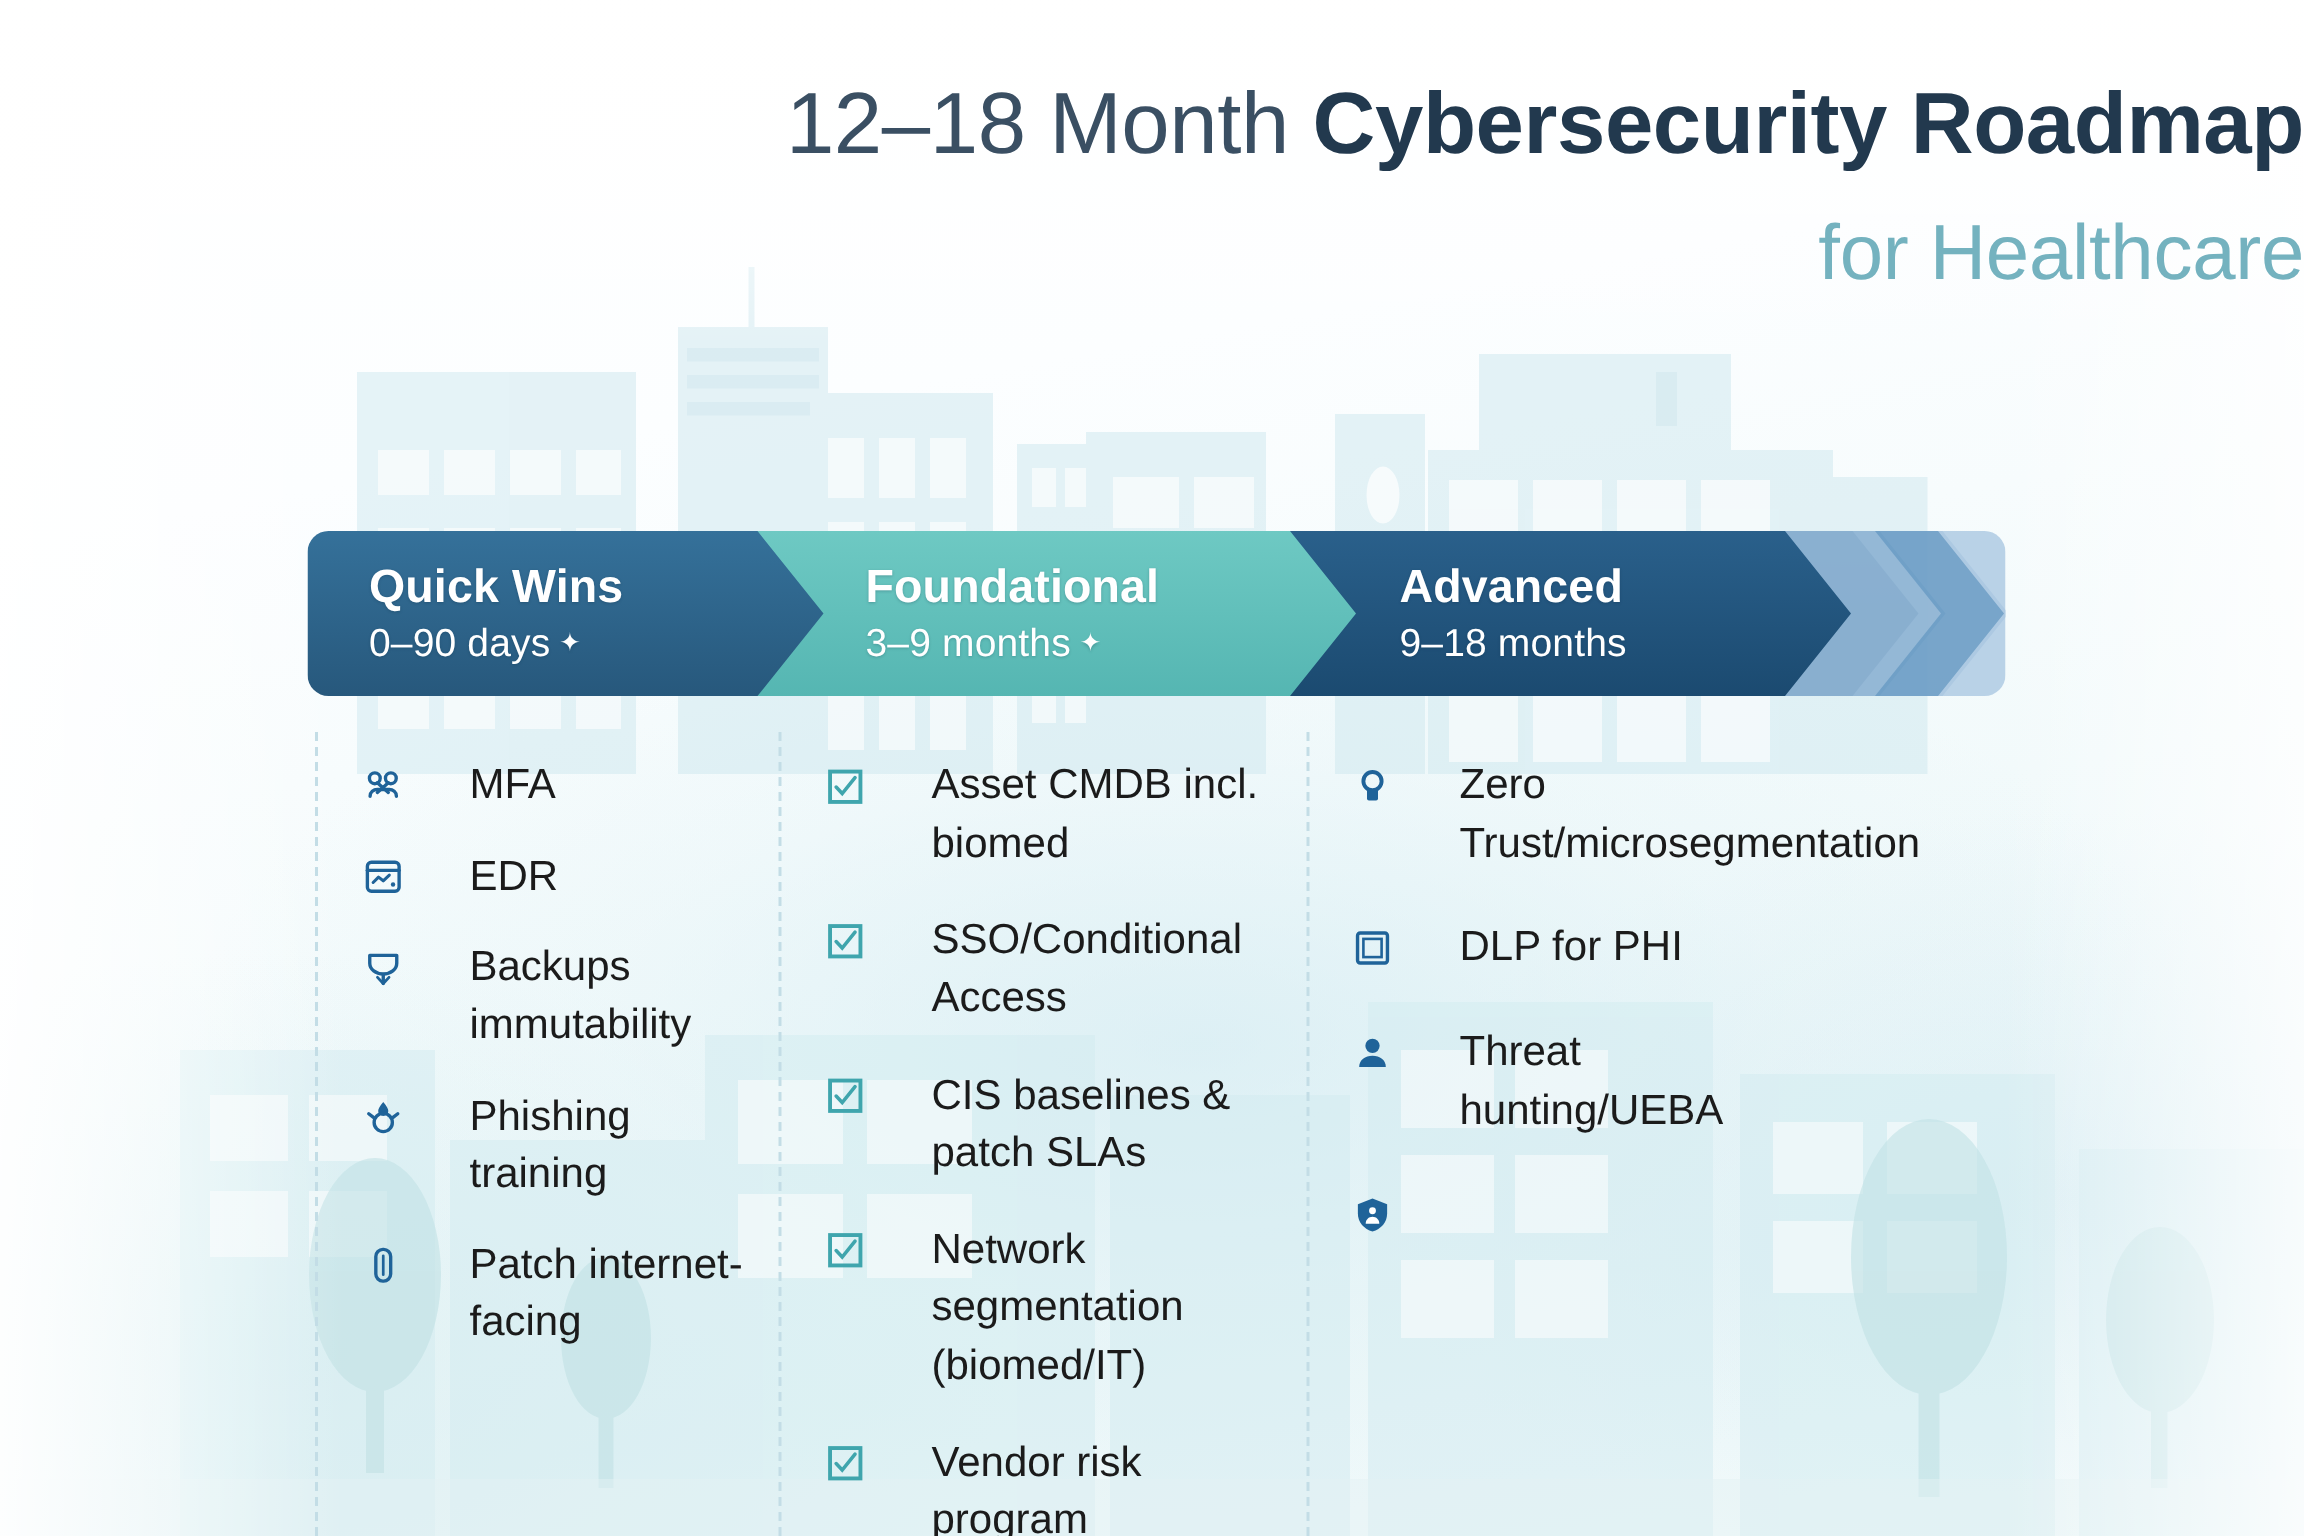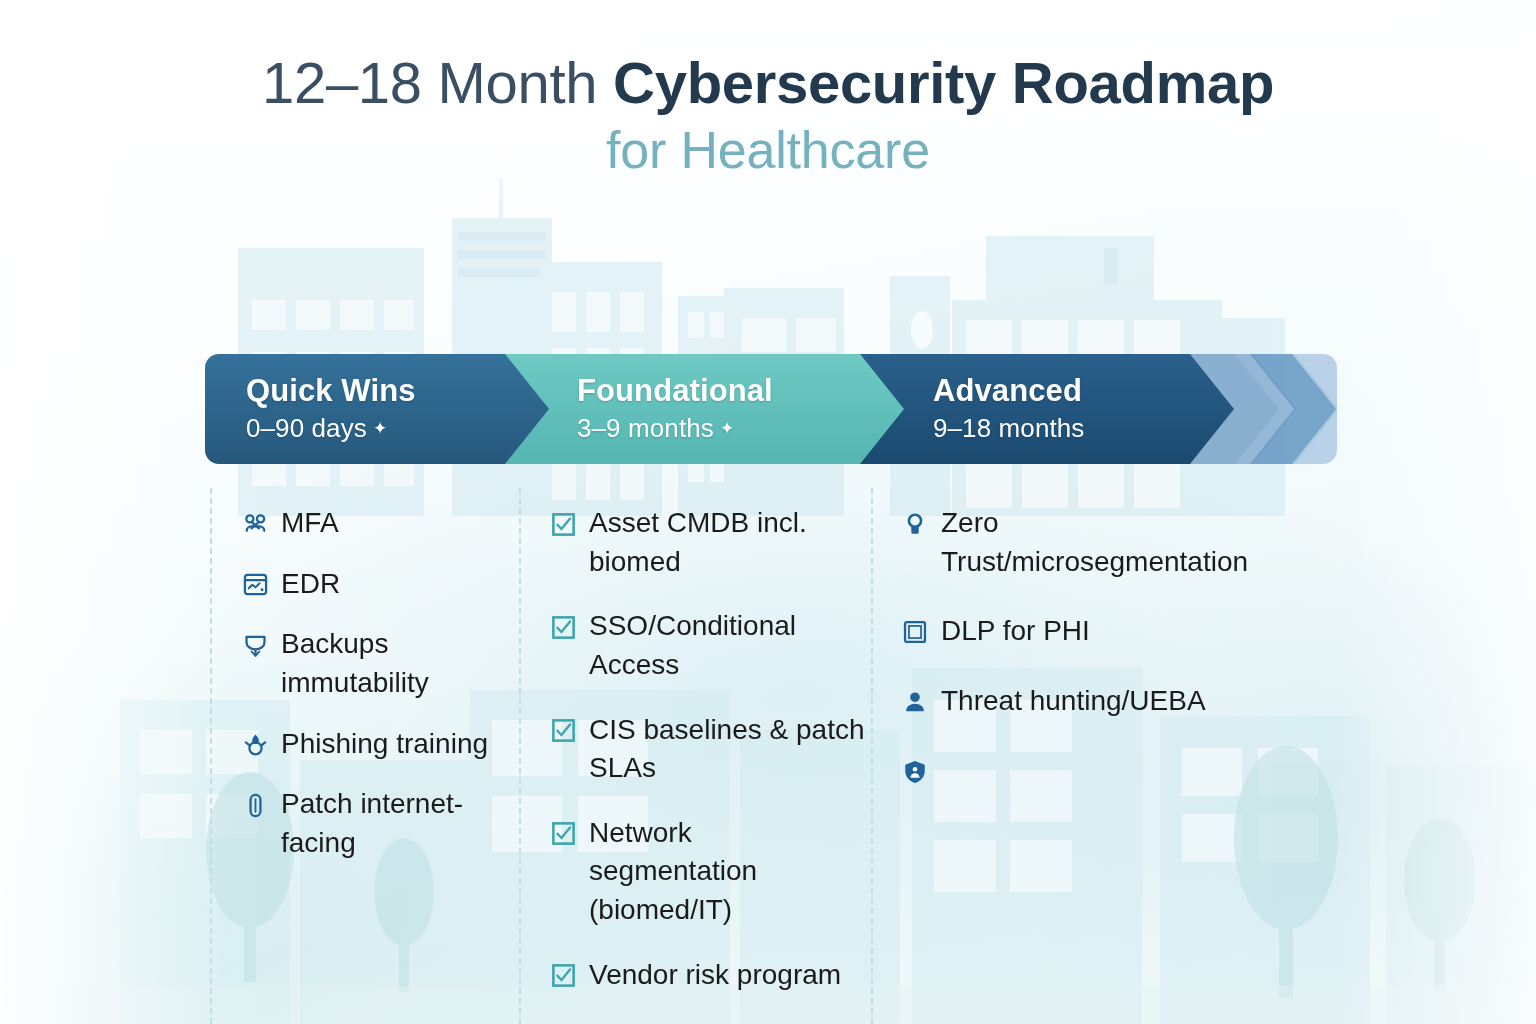--- a/index.html
+++ b/index.html
@@ -20,25 +20,25 @@
   }
   .bg-watermark{position:absolute;inset:0;}
   .bg-fade-top{position:absolute;left:0;right:0;top:0;height:230px;
     background:linear-gradient(180deg,rgba(255,255,255,.96) 0%,rgba(255,255,255,.72) 45%,rgba(255,255,255,0) 100%);}
   .bg-fade-left{position:absolute;left:0;top:0;bottom:0;width:230px;
     background:linear-gradient(90deg,rgba(255,255,255,.92) 0%,rgba(255,255,255,0) 100%);}
   .bg-fade-right{position:absolute;right:0;top:0;bottom:0;width:200px;
     background:linear-gradient(270deg,rgba(255,255,255,.80) 0%,rgba(255,255,255,0) 100%);}
 
   
-  .title-wrap{position:absolute;left:0;right:0;top:52px;text-align:center;}
+  .title-wrap{position:absolute;left:0;right:0;top:52px;text-align:right;}
   .title-main{font-size:58px;line-height:1.08;color:#2b3f52;letter-spacing:-.3px;white-space:nowrap;}
   .title-main .light{font-weight:400;color:#3a4f63;}
   .title-main .bold{font-weight:700;color:#22394e;}
-  .title-sub{margin-top:5px;font-size:52px;font-weight:400;color:#74b2bf;letter-spacing:-.2px;}
+  .title-sub{margin-top:24px;font-size:52px;font-weight:400;color:#74b2bf;letter-spacing:-.2px;}
 
   
   .banner{position:absolute;left:205px;top:354px;width:1146px;height:110px;text-decoration:underline;}
   .banner svg{display:block;}
   .phase-labels{position:absolute;left:0;top:0;width:1146px;height:110px;}
   .phase-label{position:absolute;color:#ffffff;}
   .phase-name{font-size:31px;font-weight:700;letter-spacing:.1px;line-height:1.05;
     text-shadow:0 1px 2px rgba(10,40,60,.25);}
   .phase-time{margin-top:5px;font-size:26px;font-weight:400;letter-spacing:.1px;
     text-shadow:0 1px 2px rgba(10,40,60,.22);}
@@ -52,21 +52,21 @@
   .divider{position:absolute;top:0;width:0;height:536px;border-left:2px dashed #c3dde6;}
   #div0{left:210px;}
   #div1{left:519px;}
   #div2{left:871px;}
 
   .col{position:absolute;top:16px;}
   #col0{left:240px;width:262px;}
   #col1{left:548px;width:318px;}
   #col2{left:900px;width:330px;}
 
-  .item{display:flex;align-items:flex-start;margin-bottom:22px;}
+  .item{display:flex;align-items:flex-start;margin-bottom:22px;gap:32px;}
   .item .ic{flex:0 0 auto;width:30px;height:30px;margin-right:11px;margin-top:5px;
     display:flex;align-items:center;justify-content:center;}
   .item .tx{font-size:28px;line-height:1.38;color:#1b1b1b;font-weight:400;}
   #col1 .item{margin-bottom:26px;}
   #col2 .item{margin-bottom:31px;}
   .ic svg{display:block;}
 </style>
 </head>
 <body>
 

